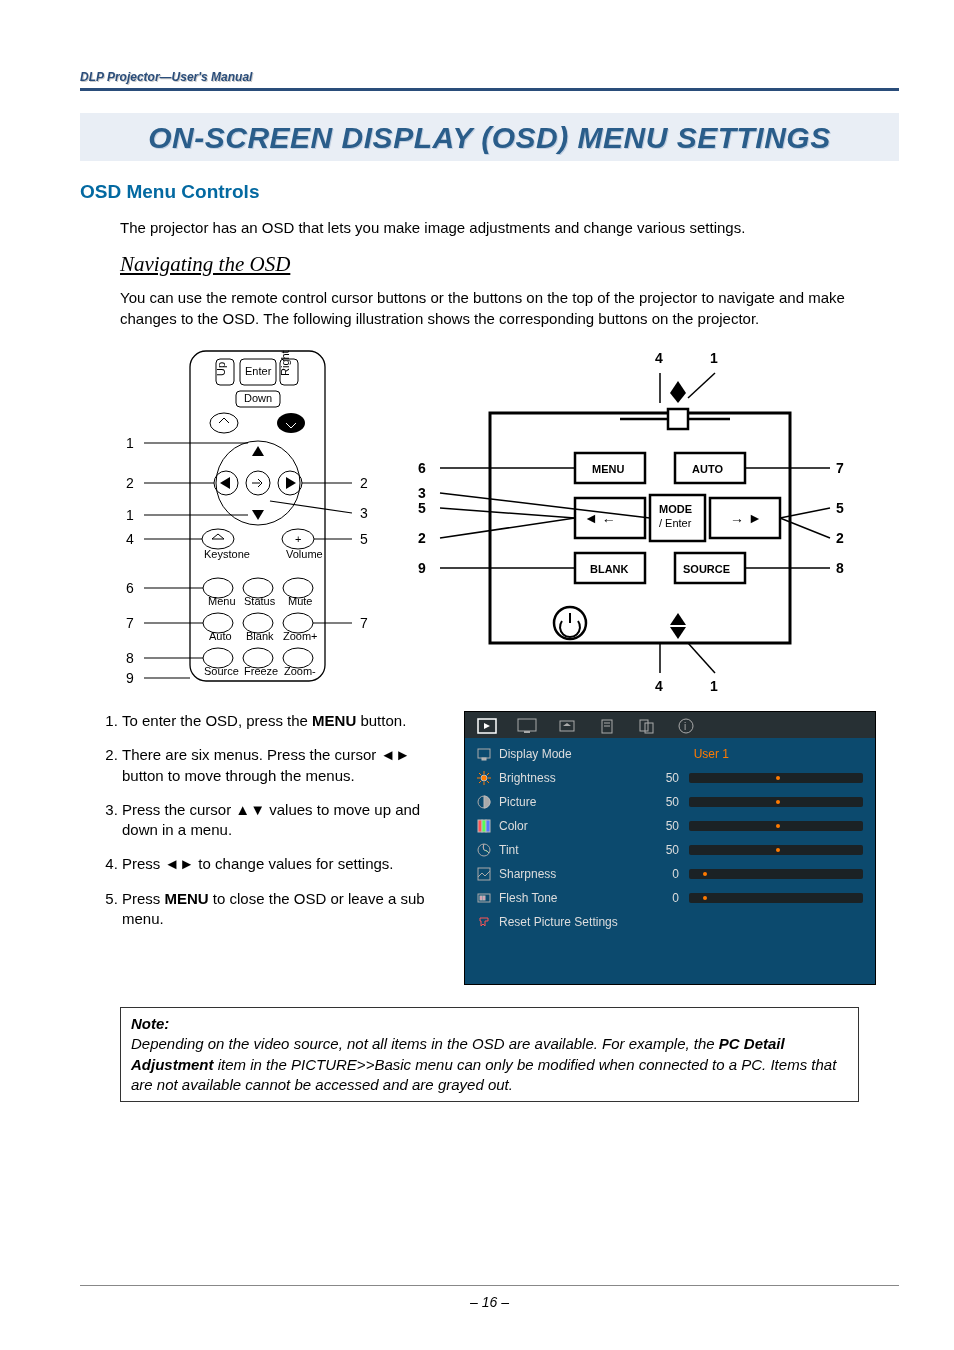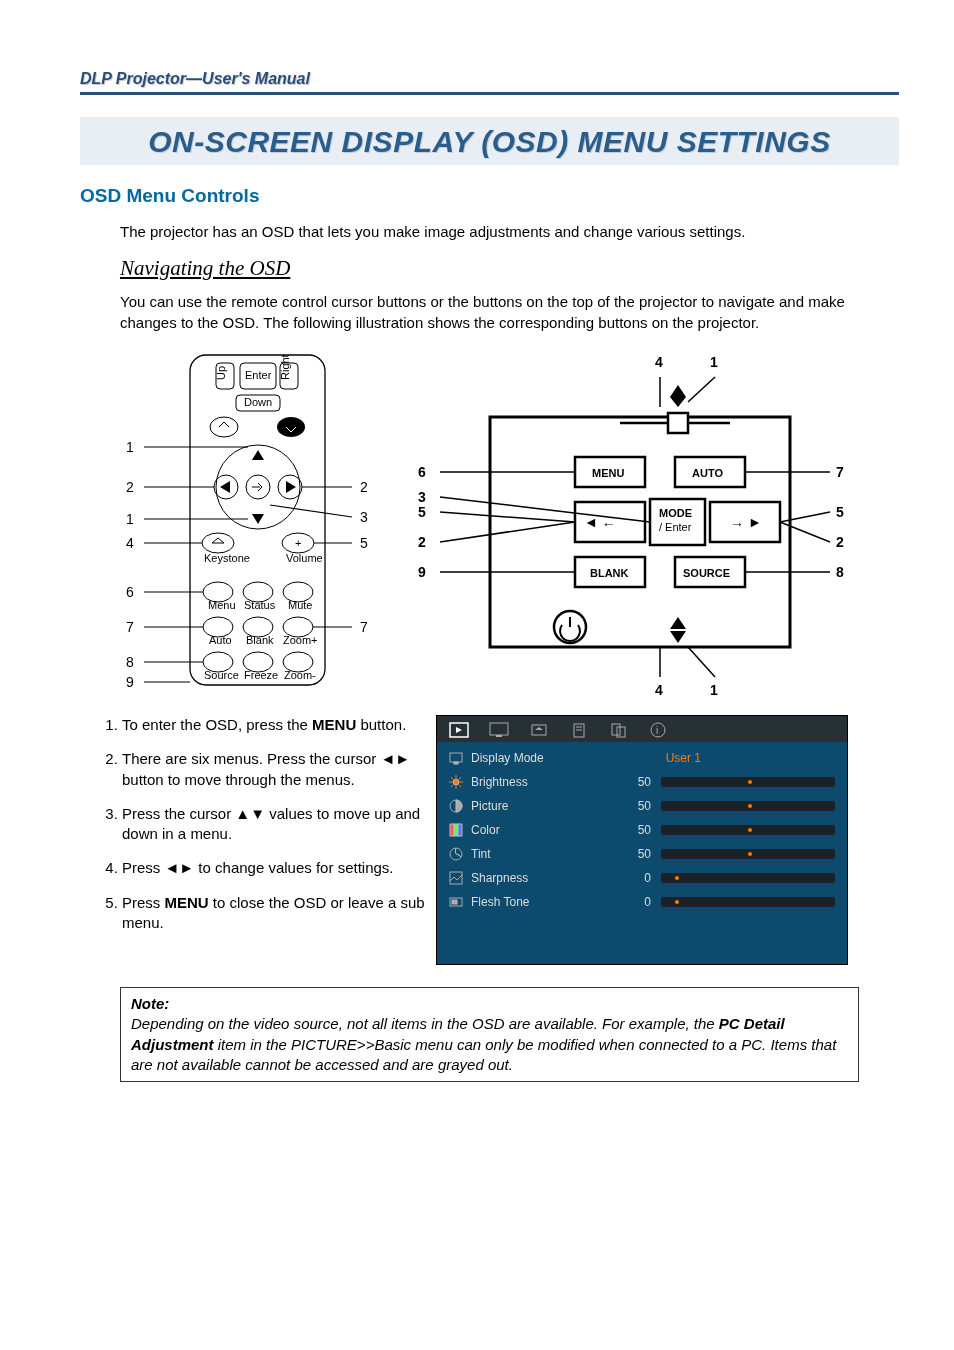--- a/index.html
+++ b/index.html
@@ -12,21 +12,21 @@
     width: 954px;
     height: 1350px;
     position: relative;
     box-sizing: border-box;
     padding: 70px 55px 40px 80px;
   }
   .header-line {
     font-style: italic;
     font-weight: bold;
     color: #2a4d7a;
-    font-size: 16px;
+    font-size: 12px;
     text-shadow: 1px 1px 0 #ccc;
     margin-bottom: 4px;
   }
   .header-rule { height:3px; background:#2a4d7a; margin-bottom:22px; }
   .title-bar {
     background:#e9eef5;
     padding:8px 10px 6px 10px;
     text-align:center;
     margin-bottom:20px;
   }
@@ -50,21 +50,21 @@
   .nav-h {
     font-family: "Times New Roman", serif;
     font-style: italic;
     font-size:21px;
     text-decoration: underline;
     margin:0 0 10px 40px;
   }
   .diagram-row { display:flex; gap:30px; align-items:flex-start; margin:10px 0 18px 40px; }
   .diagram-left { width:260px; height:350px; }
   .diagram-right { width:440px; height:350px; }
-  .two-col { display:flex; gap:6px; margin-left:20px; }
+  .two-col { display:flex; gap:34px; margin-left:20px; }
   .steps-col { width:330px; }
   ol.steps { margin:0; padding-left:22px; font-size:15px; }
   ol.steps li { margin-bottom:14px; line-height:1.35; }
   .osd-col { flex:1; }
   .osd-panel {
     width:410px; background:#273034; color:#ddd; font-size:12px;
     border:1px solid #000;
   }
   .osd-tabs { display:flex; gap:20px; padding:6px 12px 4px 12px; align-items:center; }
   .osd-tabs svg { width:20px; height:16px; }
@@ -379,23 +379,30 @@
                 <rect x="1" y="3" width="12" height="8" fill="none" stroke="#aaa"></rect>
                 <rect x="3" y="5" width="2" height="4" fill="#e8a"></rect>
                 <rect x="6" y="5" width="2" height="4" fill="#e8a"></rect>
               </svg>
               <span class="osd-label">Flesh Tone</span>
               <span class="osd-val">0</span>
               <div class="osd-slider">
                 <span class="dot" style="left:8%"></span>
               </div>
             </div>
+            <div class="osd-row">
+              <svg class="icon" viewBox="0 0 14 14">
+                <path d="M3 3 h8 v3 h-3 v5 l-2 -2 l-2 2 v-5 h-1 z" fill="none" stroke="#f55"></path>
+              </svg>
+              <span class="osd-label">Reset Picture Settings</span>
+            </div>
           </div>
       </div>
     </div>
   </div>
 
   <div class="note-box">
     <span class="note-title">Note:</span>
     <div class="note-body">Depending on the video source, not all items in the OSD are available. For example, the <b>PC Detail Adjustment</b> item in the PICTURE&gt;&gt;Basic menu can only be modified when connected to a PC. Items that are not available cannot be accessed and are grayed out.</div>
   </div>
 
+  <div class="page-num">– 16 –</div>
 </div>
 
 </body></html>

